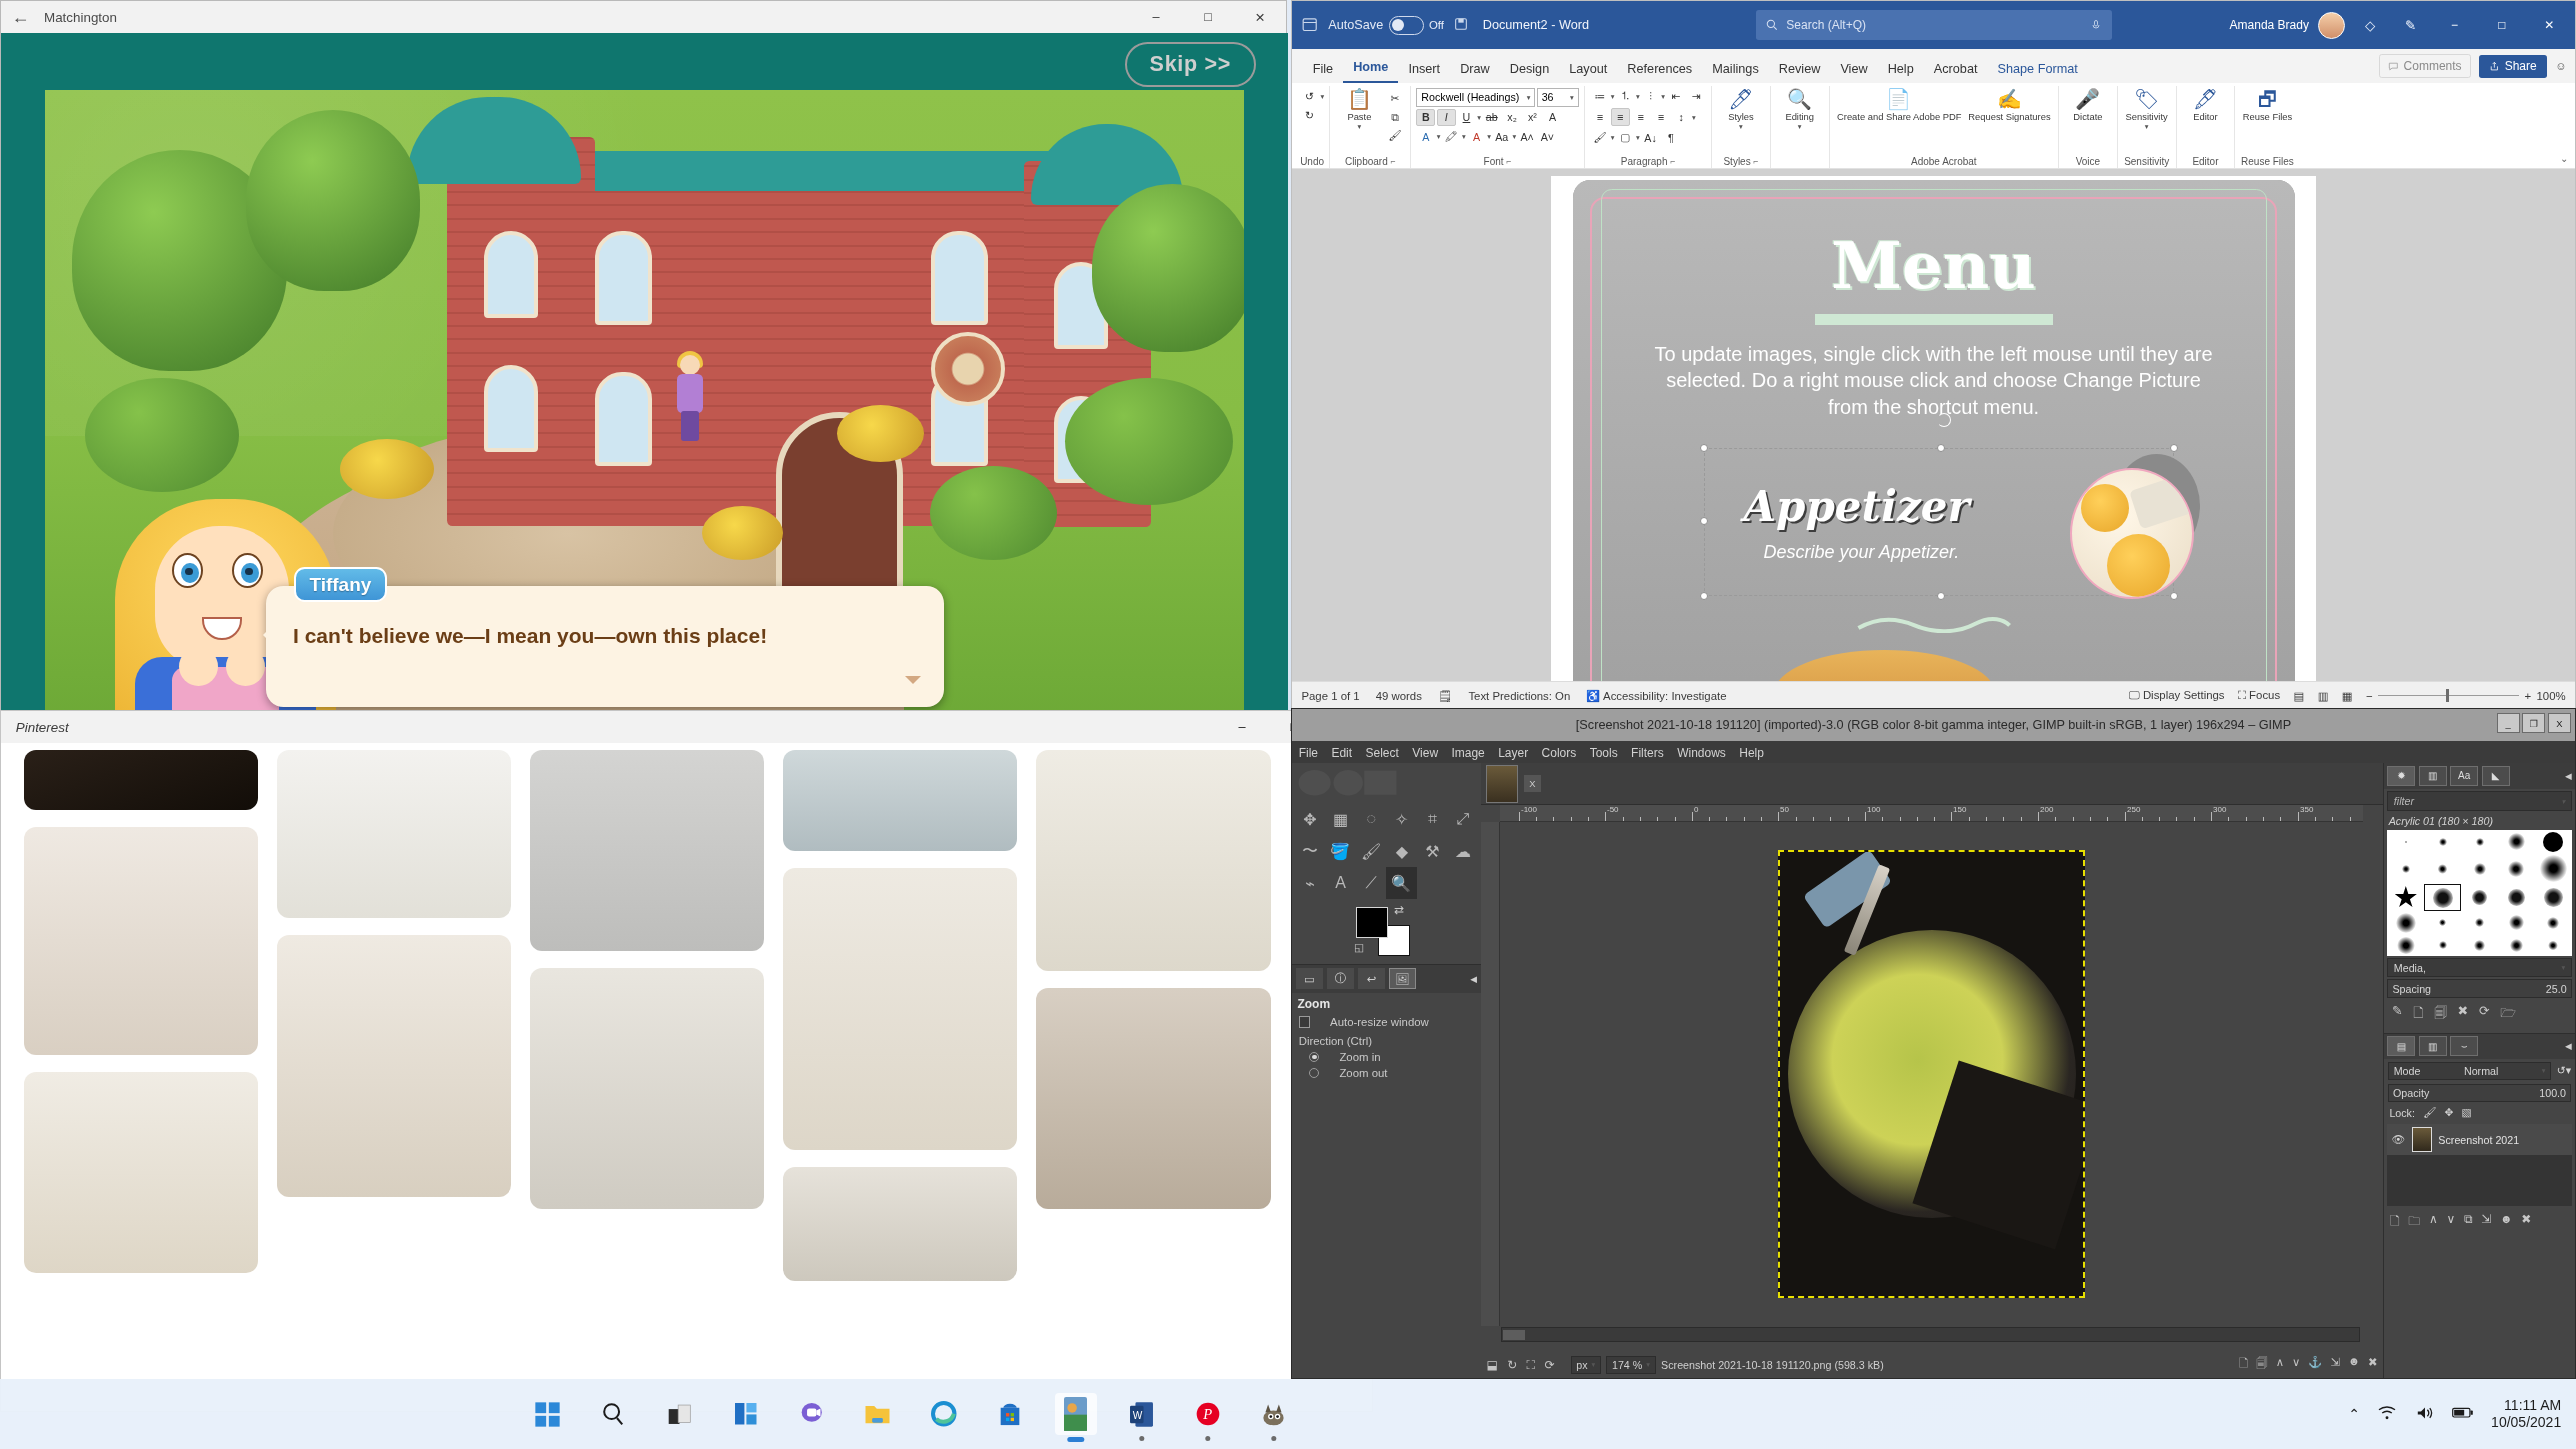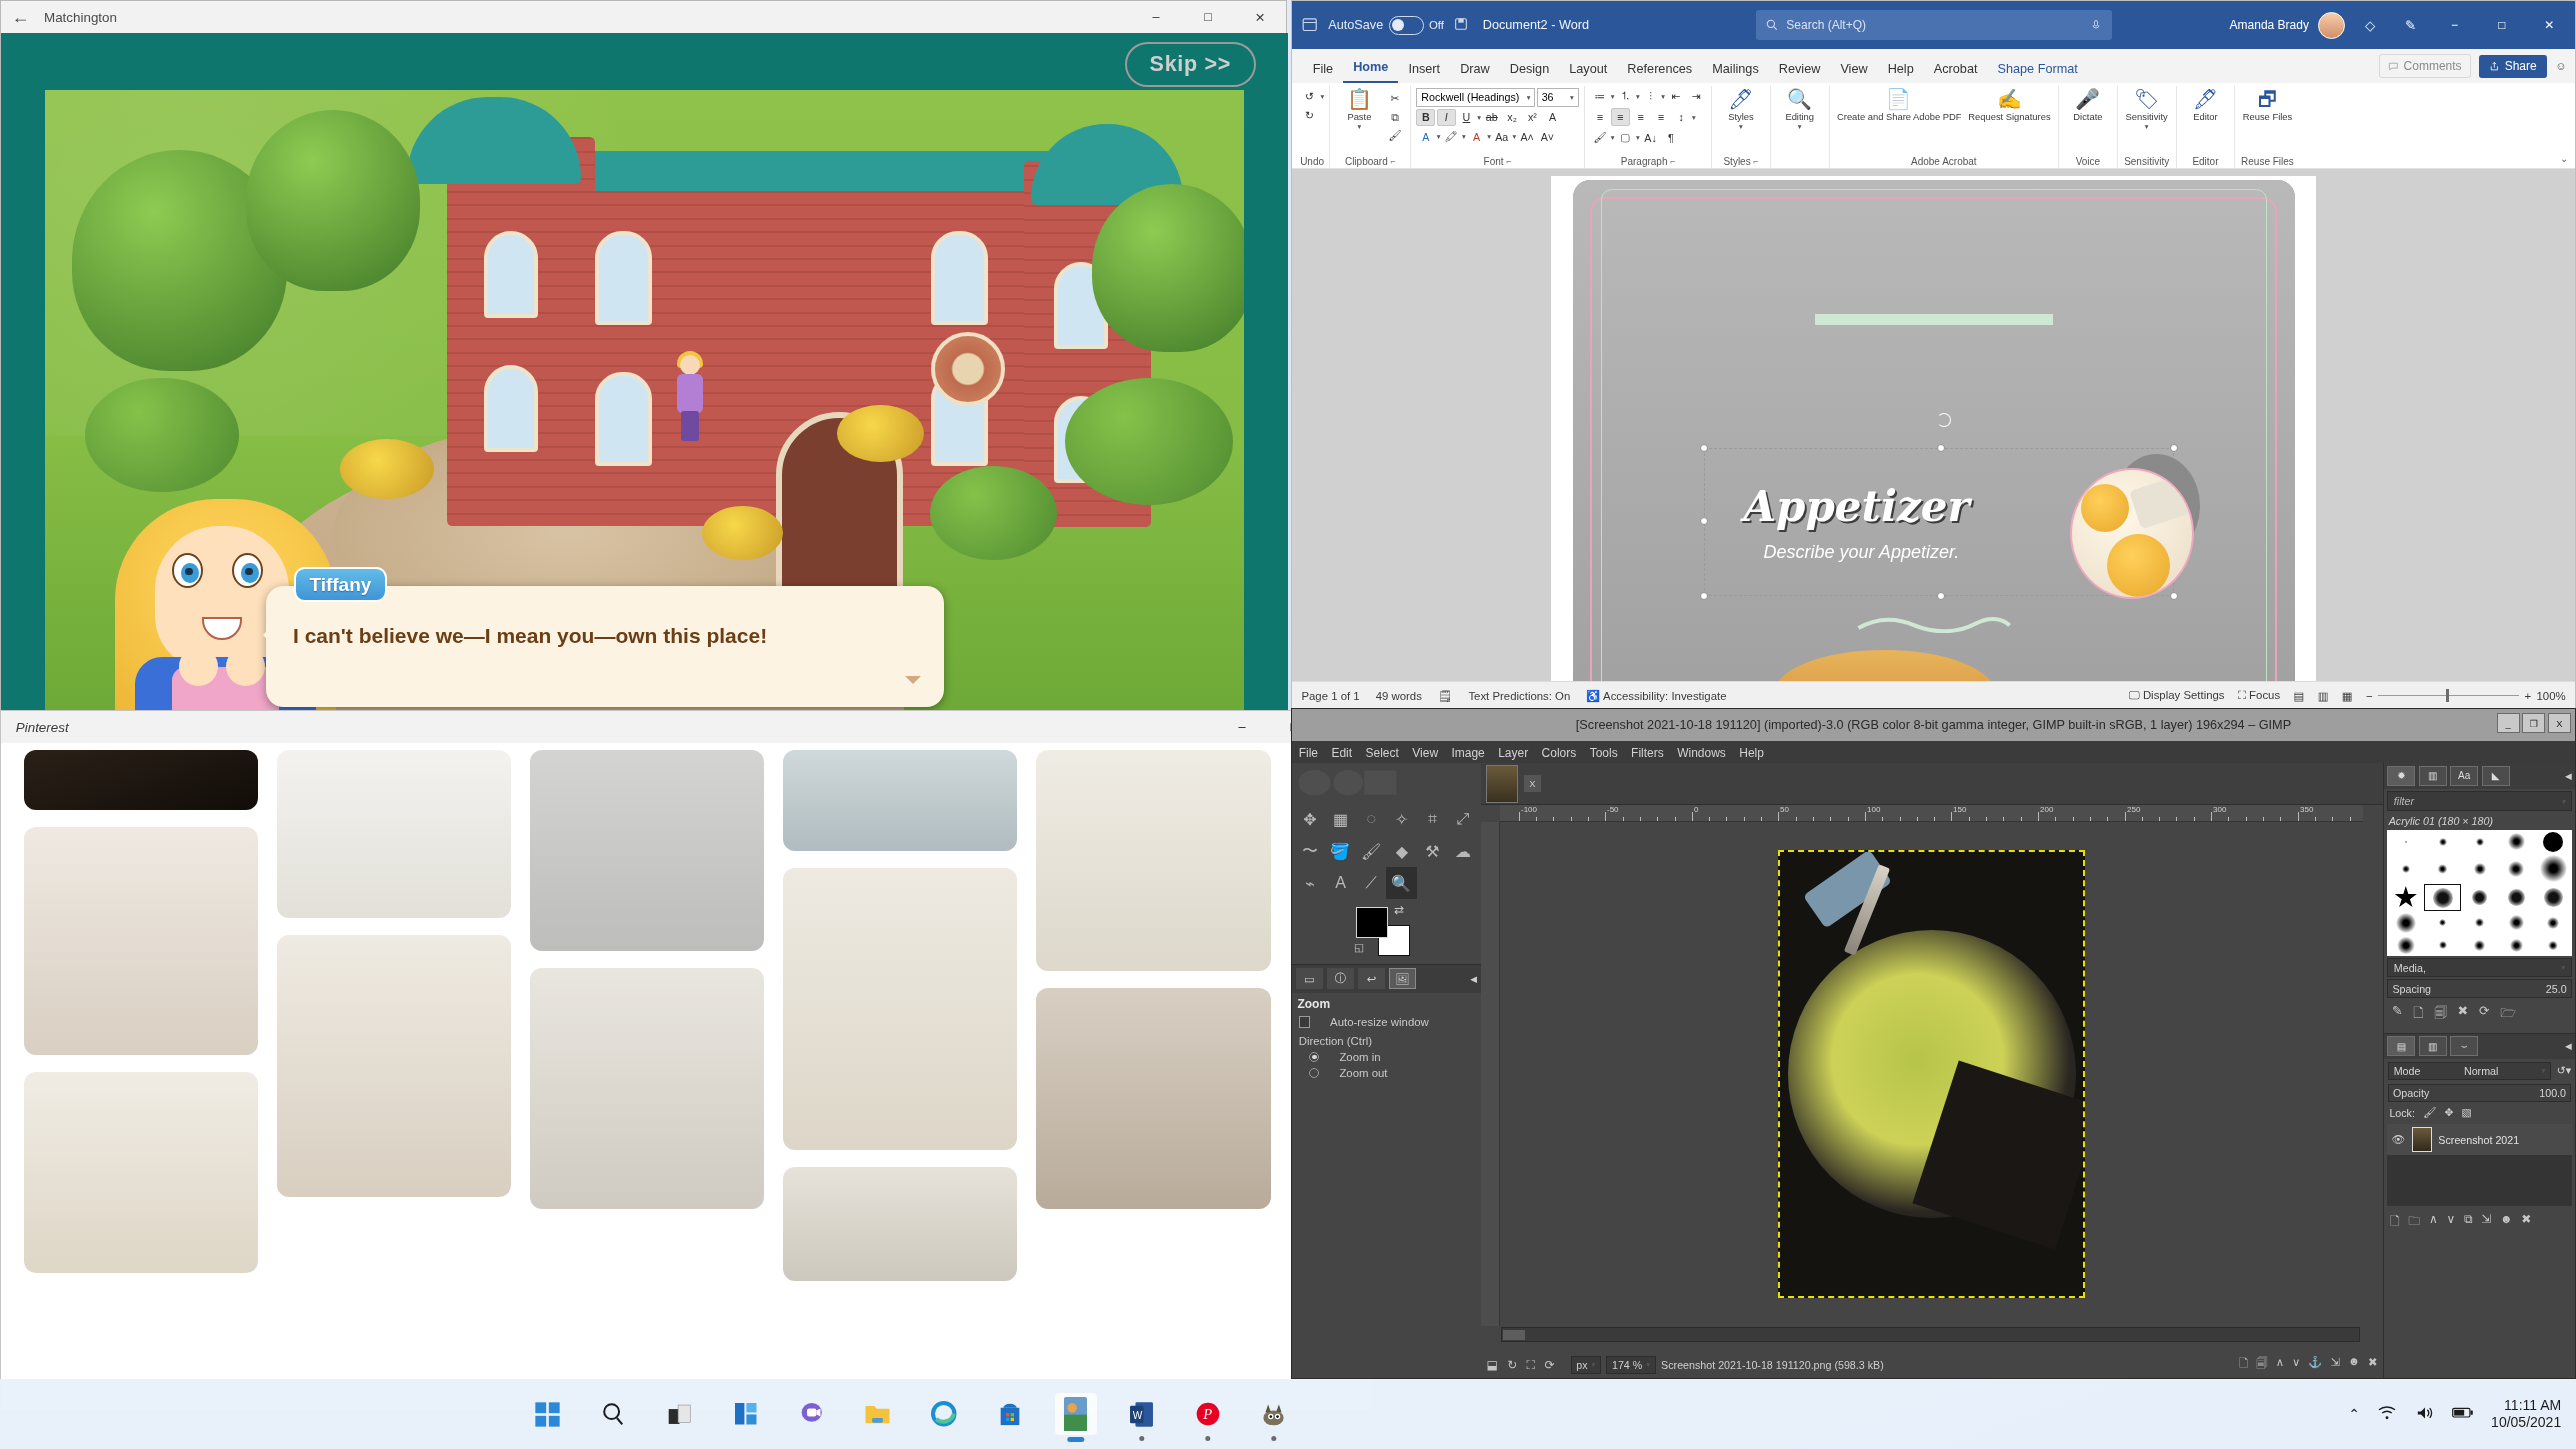--- a/index.html
+++ b/index.html
@@ -750,21 +750,23 @@
         <div class="rgroup-label">Reuse Files</div>
       </div>
       <div style="margin-left:auto; align-self:flex-end; padding:0 6.7px 4px 0; font-size:10px; color:#666">⌄</div>
     </div>
 
     <div id="word-doc-area">
       <div id="word-page">
         <div id="menu-card">
           <div class="card-inner-border"></div>
           <div class="card-inner-border2"></div>
+          <div id="menu-title">Menu</div>
           <div id="menu-rule"></div>
+          <div id="menu-instr">To update images, single click with the left mouse until they are selected.  Do a right mouse click and choose Change Picture from the shortcut menu.</div>
 
           <div id="appetizer-block">
             <div class="sel-box"></div>
             <div class="rot-handle"></div>
             <div class="handle" style="left:-4px;top:-4px"></div>
             <div class="handle" style="left:233px;top:-4px"></div>
             <div class="handle" style="left:466px;top:-4px"></div>
             <div class="handle" style="left:-4px;top:69px"></div>
             <div class="handle" style="left:466px;top:69px"></div>
             <div class="handle" style="left:-4px;top:144px"></div>

